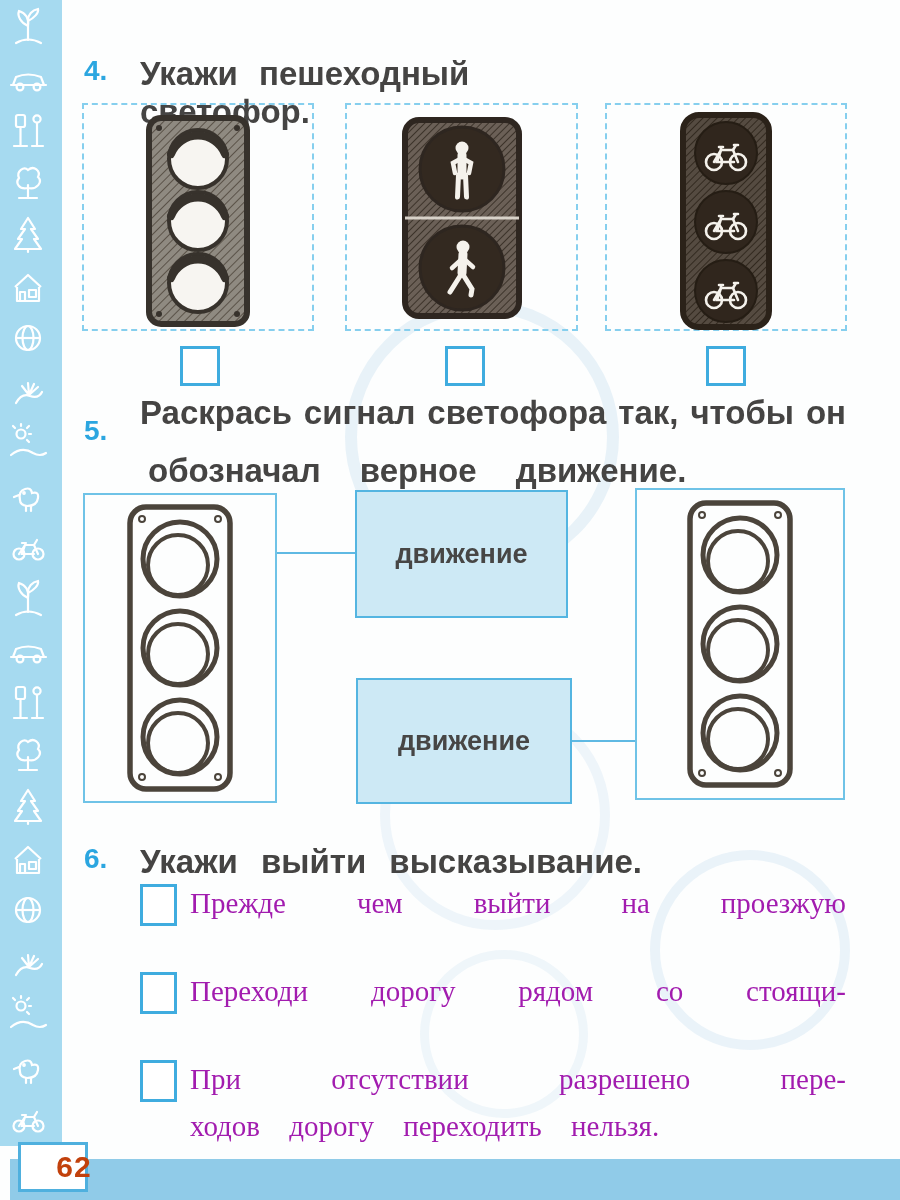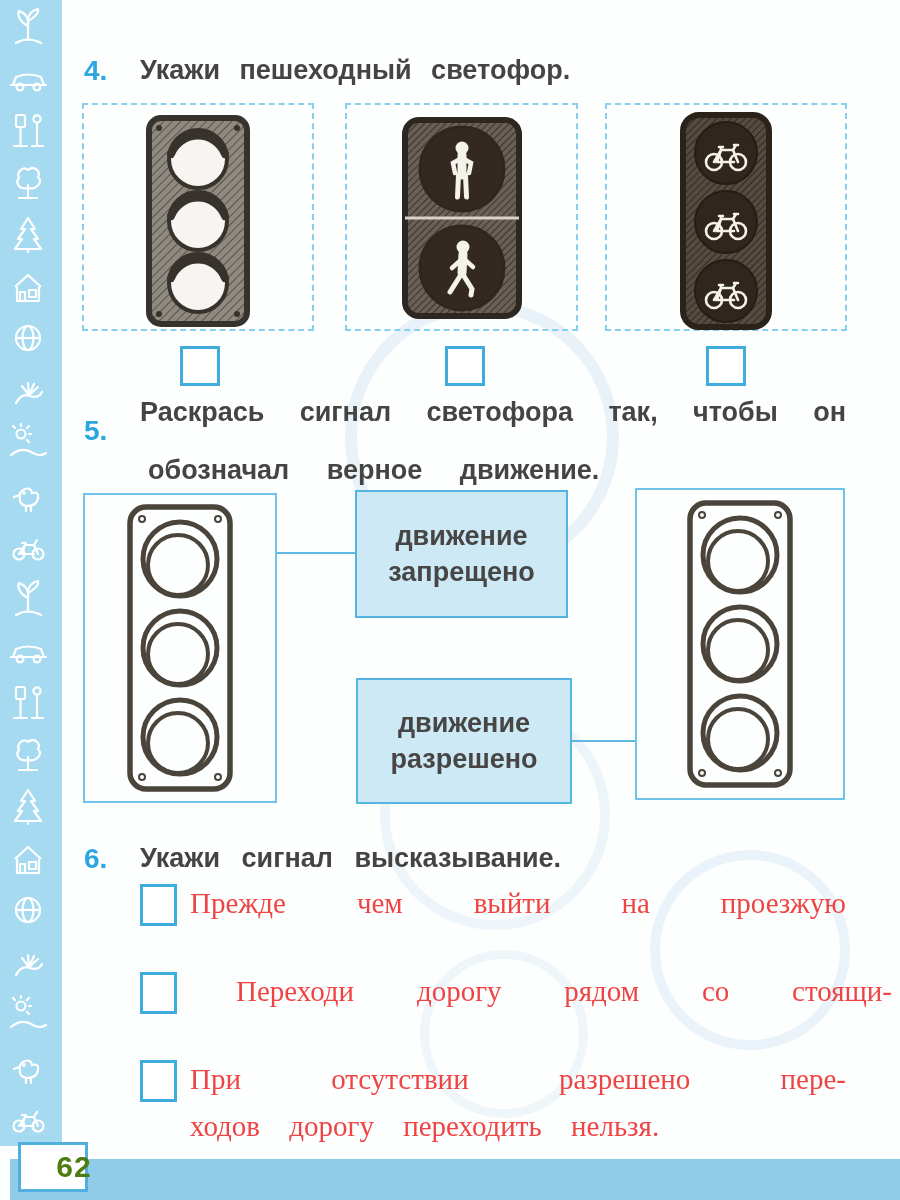--- a/index.html
+++ b/index.html
@@ -13,26 +13,26 @@
   
   .side-strip{left:0;top:0;width:62px;height:1146px;background:#a6daf0;overflow:hidden;}
   .side-strip svg{display:block;}
 
   
   .footer-bar{left:10px;top:1159px;width:890px;height:41px;background:#90cbe8;}
   .page-num-box{
     left:18px;top:1142px;width:70px;height:50px;background:#ffffff;
     border:3px solid #4fb0de;box-sizing:border-box;
     display:flex;align-items:center;justify-content:center;
-    font-weight:bold;font-size:30px;color:#4d7c0f;letter-spacing:1px;padding-left:42px;
+    font-weight:bold;font-size:30px;color:#c2410c;letter-spacing:1px;padding-left:42px;
   }
 
   
   .task-num{color:#2ba6e0;font-weight:bold;font-size:28px;}
-  .task-title{color:#454443;font-weight:bold;font-size:27px;}
+  .task-title{color:#454443;font-weight:bold;font-size:33px;}
   .ws12{word-spacing:12px;}
   .ws14{word-spacing:14px;}
   .ws30{word-spacing:30px;}
   .j{text-align:justify;text-align-last:justify;}
 
   
   .img-box{
     border:2px dashed #86cfee;background:transparent;box-sizing:border-box;
     display:flex;align-items:flex-start;justify-content:center;
   }
@@ -46,21 +46,21 @@
   .label-box{
     background:#cde9f5;border:2px solid #54b5e1;box-sizing:border-box;
     display:flex;flex-direction:column;align-items:center;justify-content:center;
     color:#474645;font-weight:bold;font-size:27px;line-height:36px;
   }
   .connector{height:2px;background:#5fb9e3;}
 
   
   .stmt-check{width:37px;height:42px;background:#fff;border:3px solid #3facdf;box-sizing:border-box;}
   .stmt-text{
-    font-family:"Liberation Serif",serif;color:#ef4444;font-size:29px;line-height:47px;
+    font-family:"Liberation Serif",serif;color:#a21caf;font-size:29px;line-height:47px;
   }
   .stmt-text .last{word-spacing:22px;}
 
   
   .ghost{border-radius:50%;pointer-events:none;}
 </style>
 </head>
 <body>
 
 <div class="abs side-strip">
@@ -281,39 +281,37 @@
         <circle cx="53" cy="241" r="30" stroke-width="4"></circle>
       </g>
     </svg>
   </div>
 
   <div class="abs connector" style="left:277px;top:552px;width:78px;"></div>
   <div class="abs connector" style="left:572px;top:740px;width:63px;"></div>
 
   <div class="abs label-box" style="left:355px;top:490px;width:213px;height:128px;">
     <div>движение</div>
-    <div>запрещено</div>
   </div>
   <div class="abs label-box" style="left:356px;top:678px;width:216px;height:126px;">
     <div>движение</div>
-    <div>разрешено</div>
   </div>
 </section>
 
 <section>
   <span class="abs task-num" style="left:84px;top:843px;">6.</span>
-  <div class="abs task-title ws14" style="left:140px;top:843px;width:560px;">Укажи сигнал высказывание.</div>
+  <div class="abs task-title ws14" style="left:140px;top:843px;width:560px;">Укажи выйти высказывание.</div>
 
   <div class="abs stmt-check" style="left:140px;top:884px;"></div>
   <div class="abs stmt-text" style="left:190px;top:880px;width:656px;">
     <div class="j">Прежде чем выйти на проезжую</div>
   </div>
 
   <div class="abs stmt-check" style="left:140px;top:972px;"></div>
-  <div class="abs stmt-text" style="left:190px;top:968px;width:656px;margin-left:46px;">
+  <div class="abs stmt-text" style="left:190px;top:968px;width:656px;">
     <div class="j">Переходи дорогу рядом со стоящи-</div>
   </div>
 
   <div class="abs stmt-check" style="left:140px;top:1060px;"></div>
   <div class="abs stmt-text" style="left:190px;top:1056px;width:656px;">
     <div class="j">При отсутствии разрешено пере-</div>
     <div class="last">ходов дорогу переходить нельзя.</div>
   </div>
 </section>
 

